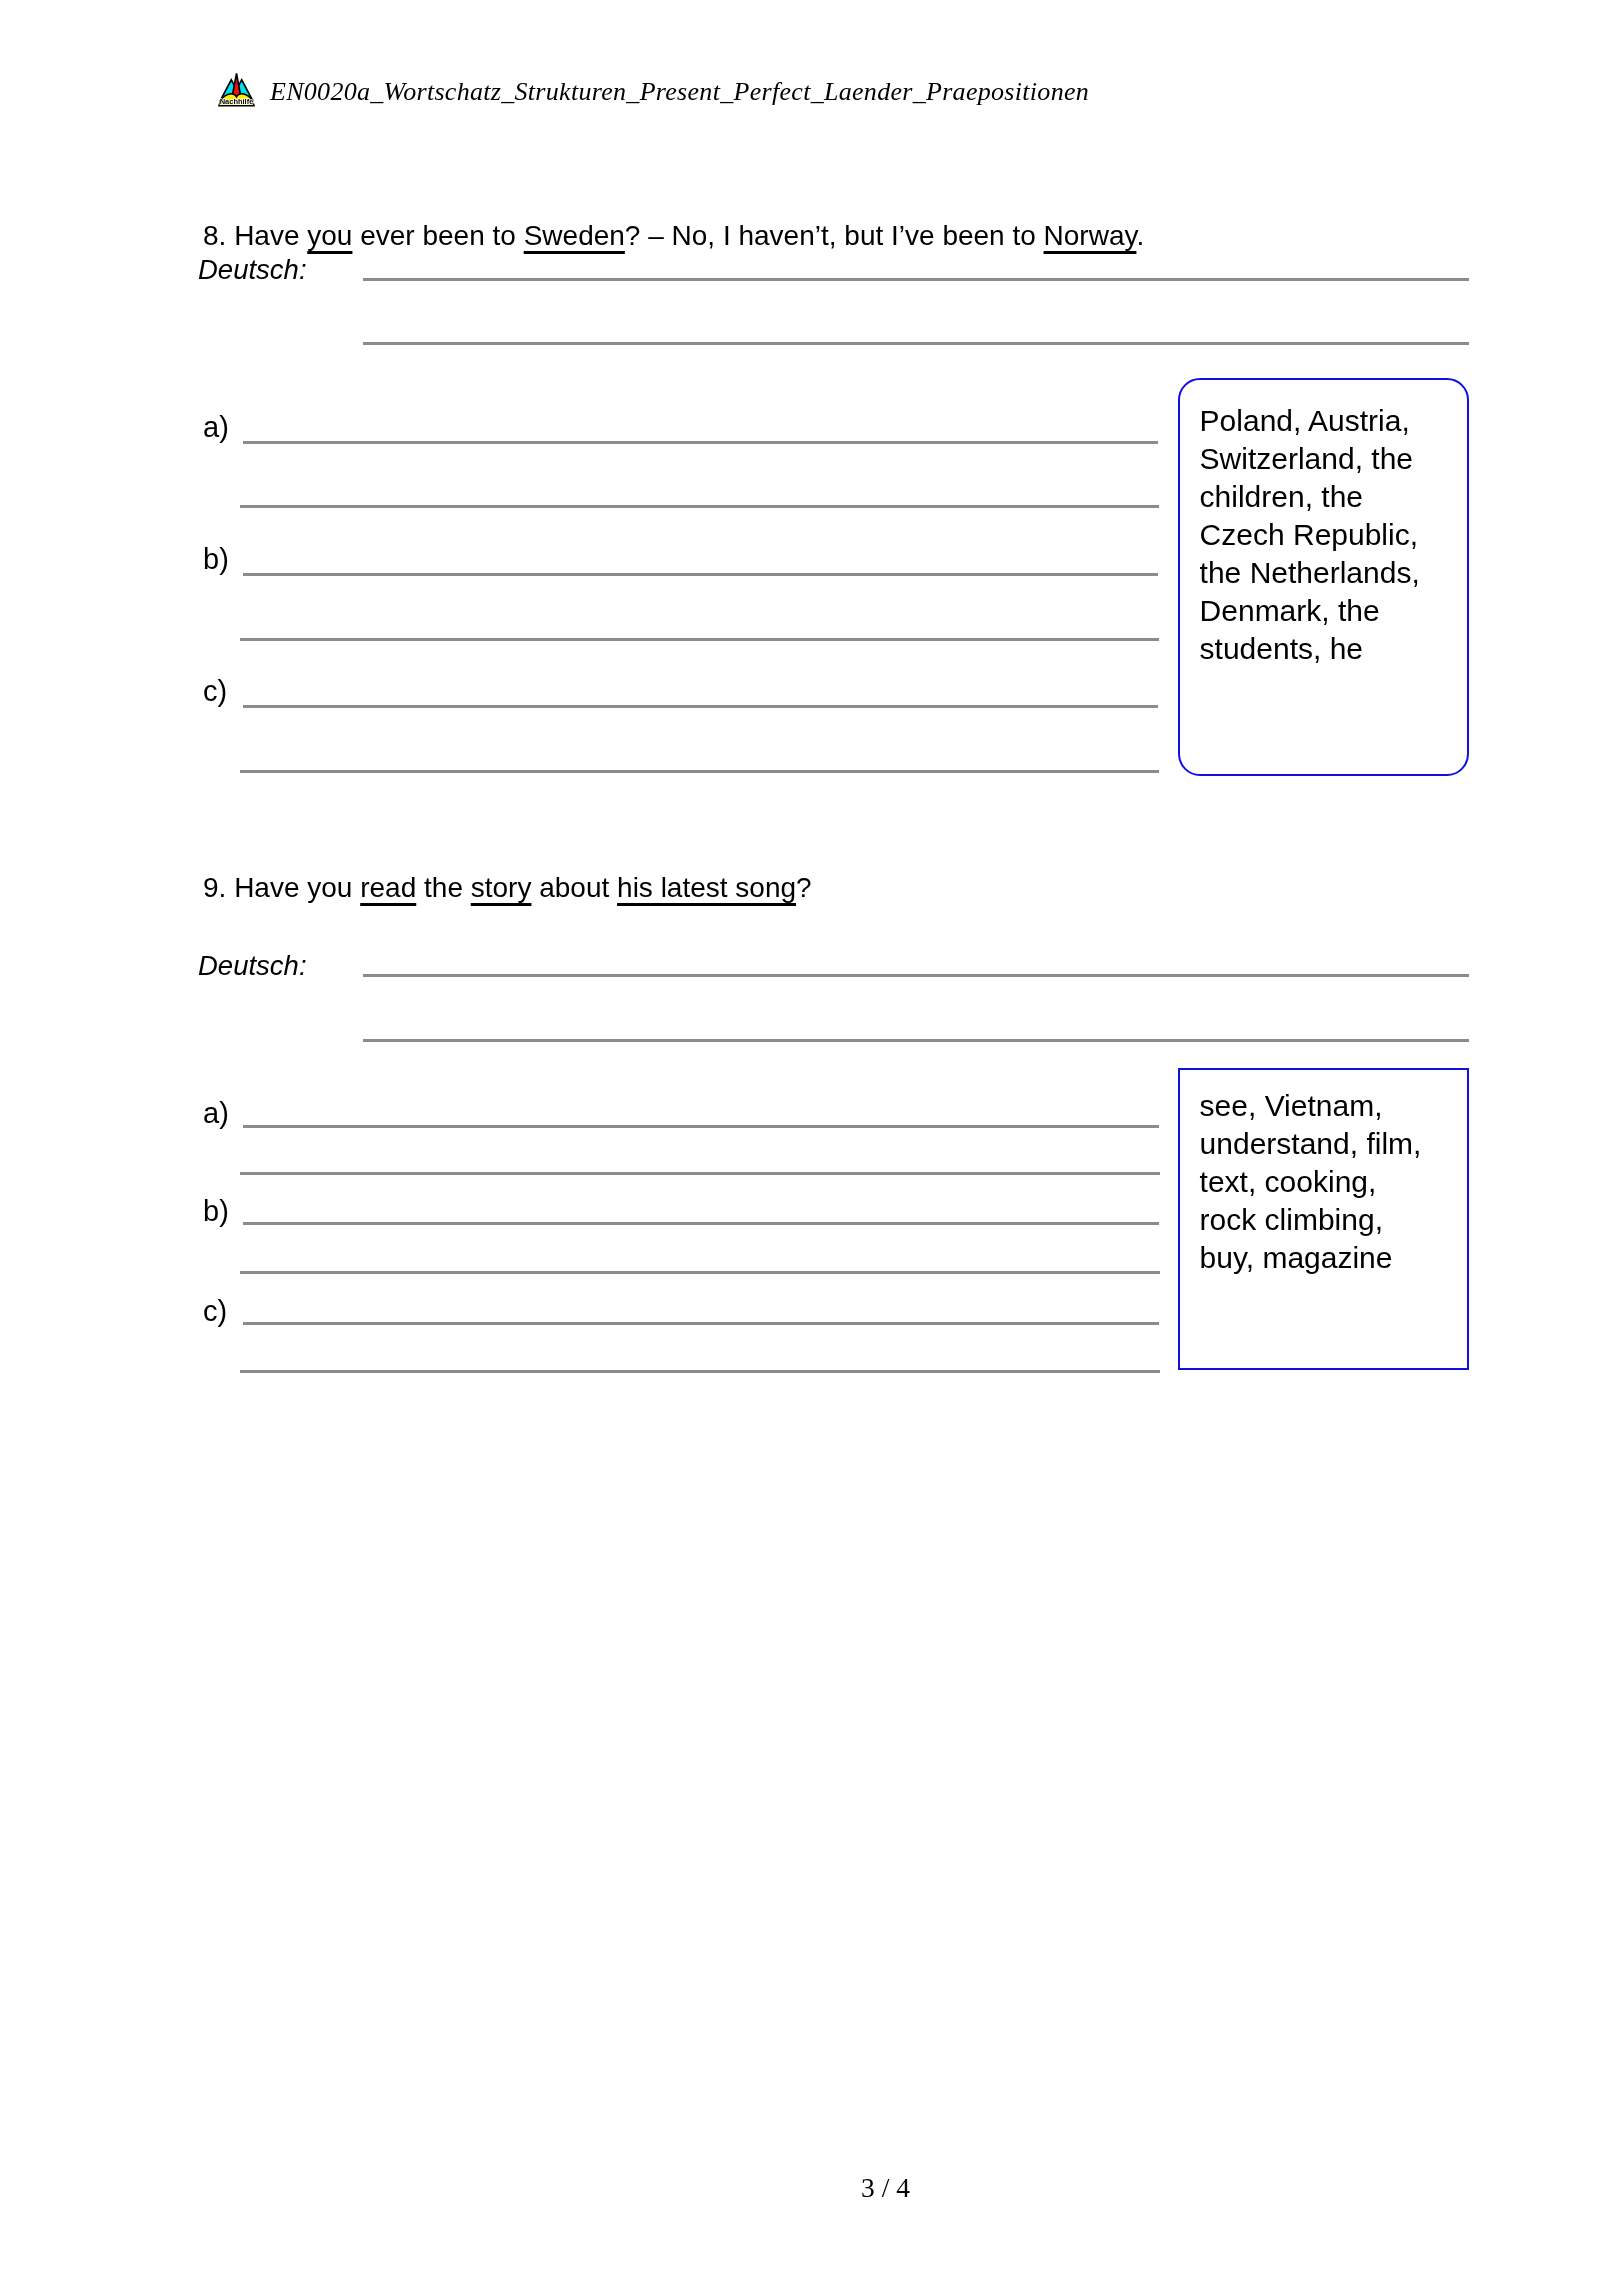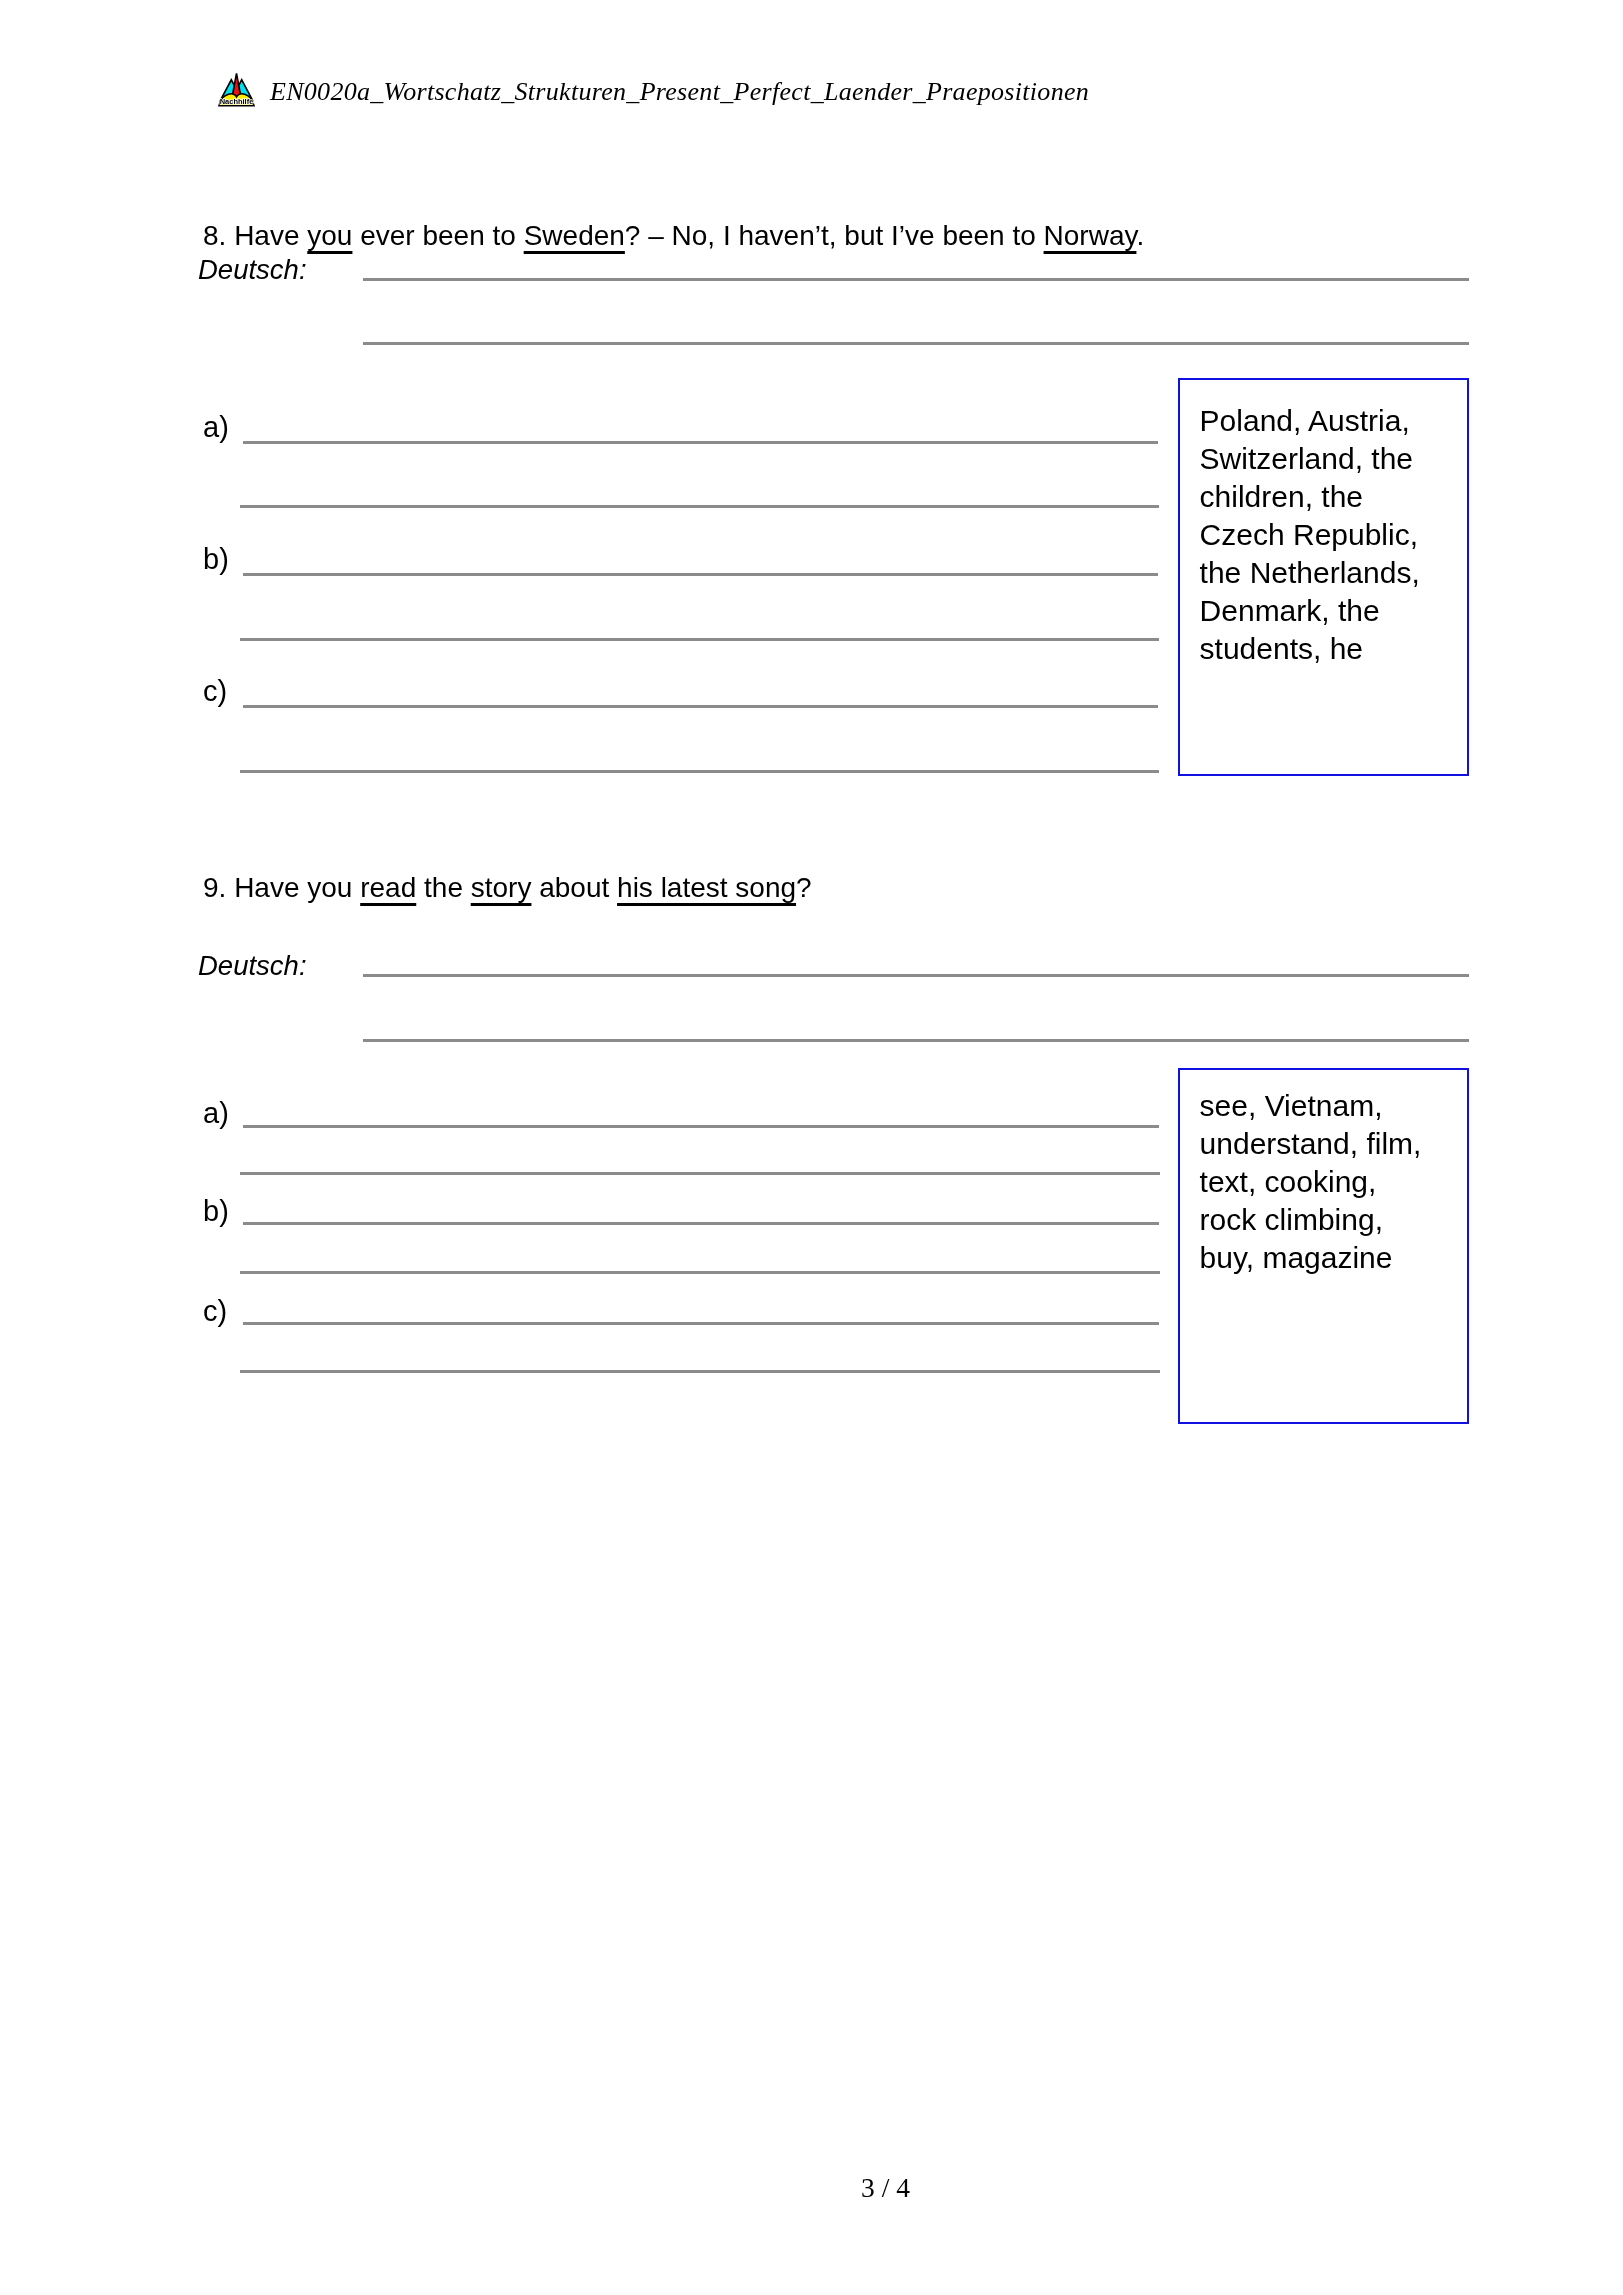--- a/index.html
+++ b/index.html
@@ -62,21 +62,21 @@
     position:absolute;
     border:2px solid #1010e0;
     background:#fff;
     box-sizing:border-box;
   }
   .word-line {
     font-size:30px;
     line-height:38px;
     white-space:nowrap;
   }
-  .box1-pad { padding:22px 6.5px 0 19.6px; }
+  .box1-pad { padding:22px 6.5px 0 19.6px;border-radius:22px; }
   .box2-pad { padding:17px 6.5px 0 19.6px; }
 
   .footer-text {
     font-family:"Liberation Serif", serif;
     font-size:27.5px;
     text-align:right;
   }
 </style>
 </head>
 <body>
@@ -138,21 +138,21 @@
   <div class="hline" style="left:240px; top:1172px; width:920px;"></div>
 
   <div class="abs item-label" style="left:203px; top:1195px;">b)</div>
   <div class="hline" style="left:243px; top:1222px; width:916px;"></div>
   <div class="hline" style="left:240px; top:1271px; width:920px;"></div>
 
   <div class="abs item-label" style="left:203px; top:1295px;">c)</div>
   <div class="hline" style="left:243px; top:1322px; width:916px;"></div>
   <div class="hline" style="left:240px; top:1370px; width:920px;"></div>
 
-  <div class="word-box box2-pad" style="left:1178px; top:1068px; width:291px; height:356px;">
+  <div class="word-box box2-pad" style="left:1178px; top:1068px; width:291px; height:302px;">
     <div class="word-line">see, Vietnam,</div>
     <div class="word-line">understand, film,</div>
     <div class="word-line">text, cooking,</div>
     <div class="word-line">rock climbing,</div>
     <div class="word-line">buy, magazine</div>
   </div>
 
   <div class="abs footer-text" style="left:746px; top:2172px; width:164px;">3 / 4</div>
 
 </div>

